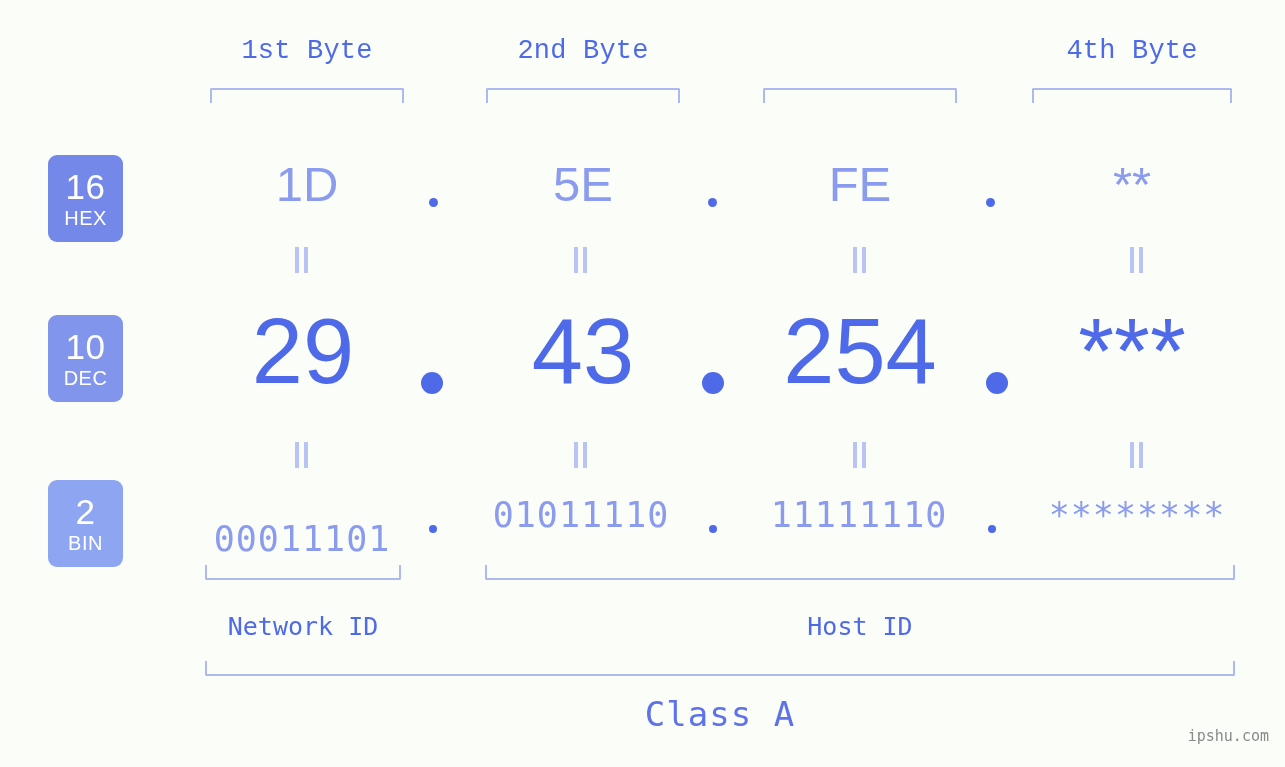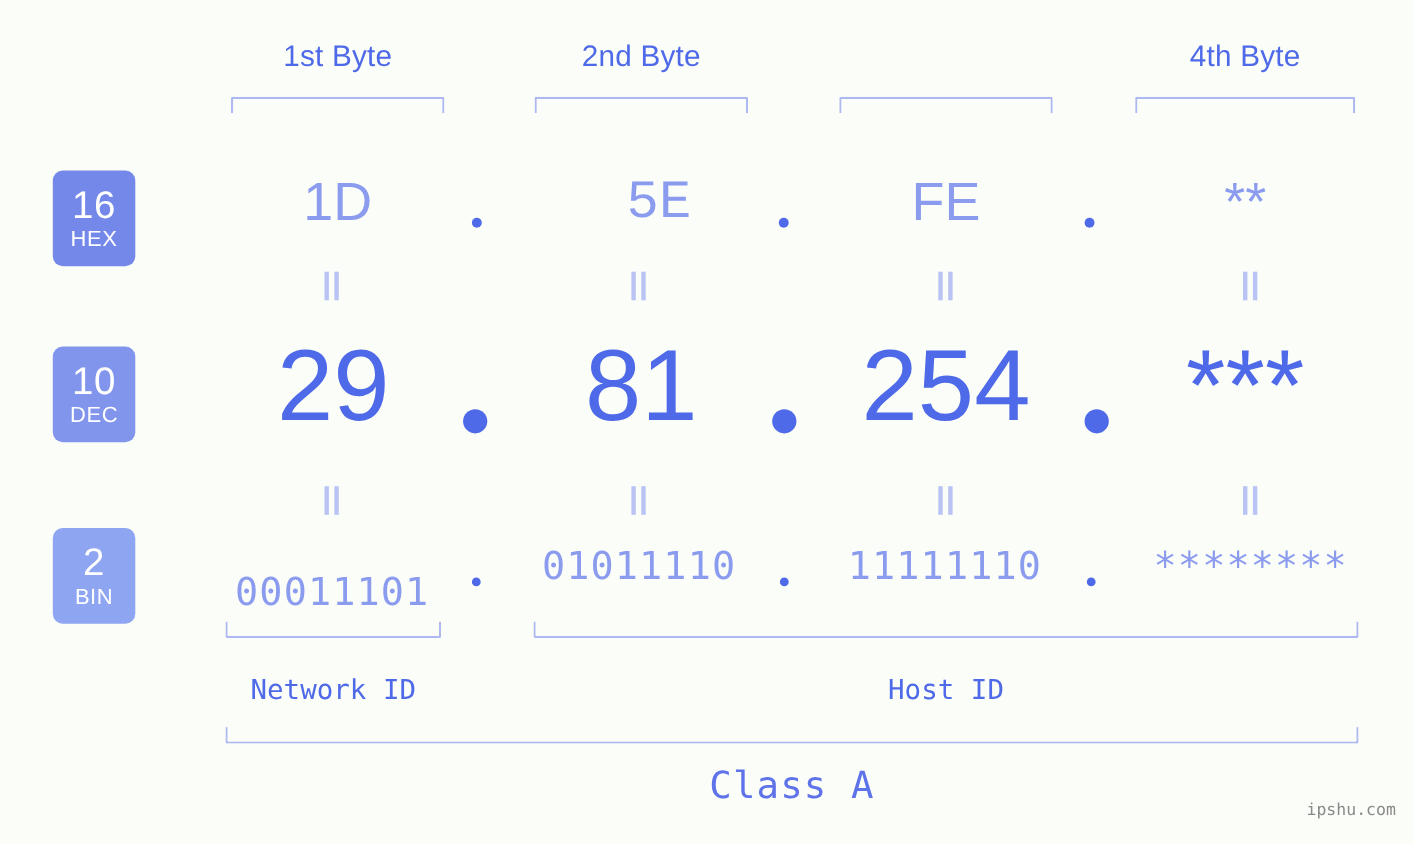--- a/index.html
+++ b/index.html
@@ -11,21 +11,21 @@
     position:relative;
   }
   .stage{position:absolute;left:0;top:0;width:1285px;height:767px;}
 
   
   .byte-label{
     position:absolute;
     text-align:center;
     color:#4f6ae8;
     font-size:27px;
-    font-family:Liberation Sans, sans-serif;
+    font-family:Liberation Mono, monospace;
     letter-spacing:.2px;
     top:36px;
     white-space:nowrap;
   }
   
   .bracket-top{
     position:absolute;
     top:88px;
     height:15px;
     border:2.5px solid #aeb9f2;
@@ -170,21 +170,21 @@
     <span class="num">10</span>
     <span class="nm">DEC</span>
   </div>
   <div class="badge badge-bin">
     <span class="num">2</span>
     <span class="nm">BIN</span>
   </div>
 
   <div class="row-hex">
     <div class="val" style="left:210px;width:194px;">1D</div>
-    <div class="val" style="left:502px;width:194px;font-family:Liberation Mono, monospace;">5E</div>
+    <div class="val" style="left:486px;width:194px;">5E</div>
     <div class="val" style="left:763px;width:194px;">FE</div>
     <div class="val" style="left:1032px;width:200px;">**</div>
 
     <div class="dot dot-hex" style="left:429px;"></div>
     <div class="dot dot-hex" style="left:708px;"></div>
     <div class="dot dot-hex" style="left:986px;"></div>
   </div>
 
   <div class="eq eq-top" style="left:294px;">
       <i class="a"></i>
@@ -198,21 +198,21 @@
       <i class="a"></i>
       <i class="b"></i>
     </div>
   <div class="eq eq-top" style="left:1129px;">
       <i class="a"></i>
       <i class="b"></i>
     </div>
 
   <div class="row-dec">
     <div class="val" style="left:206px;width:194px;">29</div>
-    <div class="val" style="left:486px;width:194px;">81</div>
+    <div class="val" style="left:486px;width:194px;">43</div>
     <div class="val" style="left:763px;width:194px;">254</div>
     <div class="val" style="left:1032px;width:200px;">***</div>
 
     <div class="dot dot-dec" style="left:421px;"></div>
     <div class="dot dot-dec" style="left:702px;"></div>
     <div class="dot dot-dec" style="left:986px;"></div>
   </div>
 
   <div class="eq eq-bot" style="left:294px;">
       <i class="a"></i>

